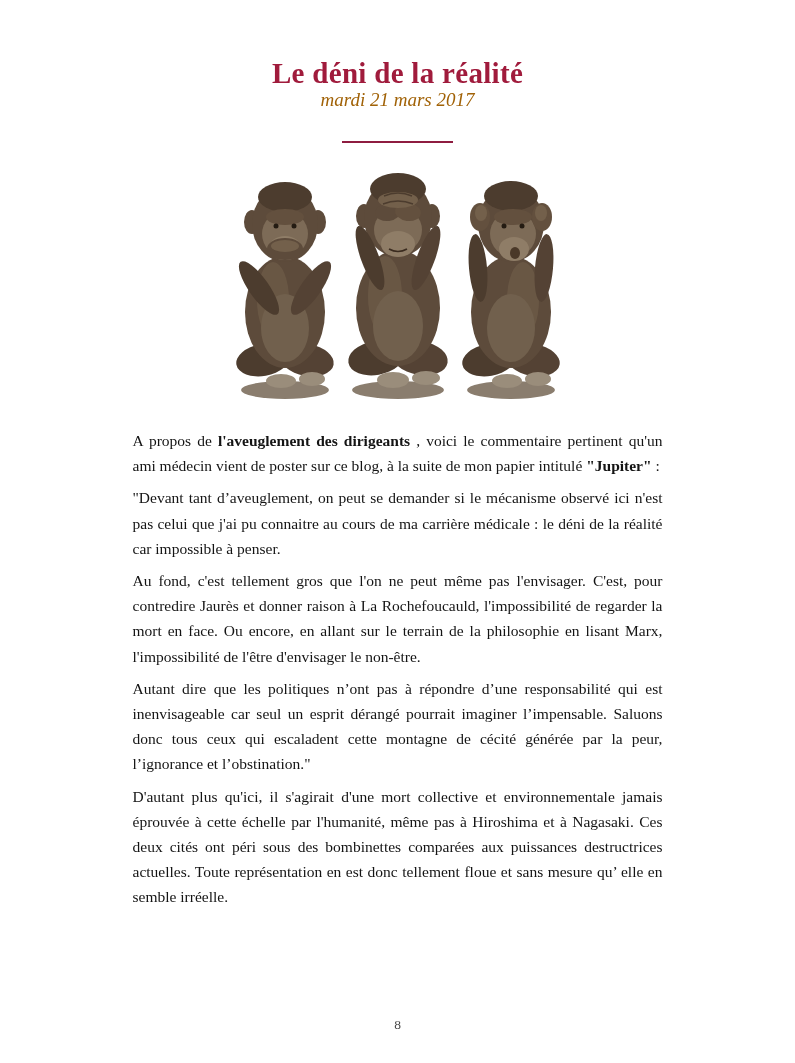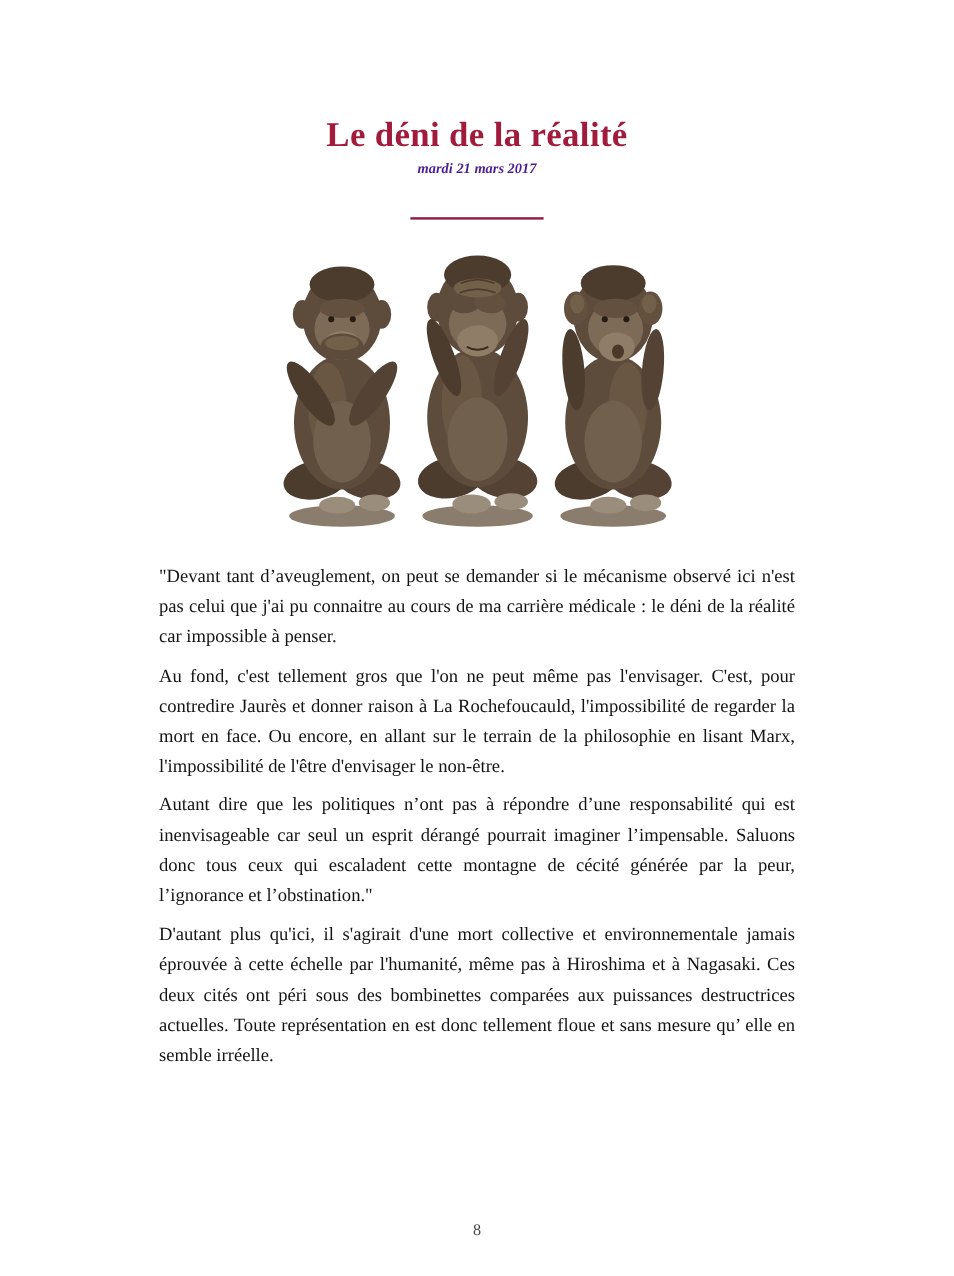--- a/index.html
+++ b/index.html
@@ -10,37 +10,36 @@
   .sheet {
     position: relative;
     width: 795px;
     height: 1063px;
     background: #ffffff;
     overflow: hidden;
     font-family: "Liberation Serif", serif;
   }
   .post-title {
     margin: 0;
-    padding-top: 96px;
+    padding-top: 56px;
     text-align: center;
     font-family: "Liberation Serif", serif;
     font-weight: bold;
     font-size: 29px;
     line-height: 34px;
     color: #a01b3c;
     letter-spacing: 0.3px;
   }
   .post-date {
     margin-top: 2px;
     text-align: center;
     font-style: italic;
-    font-size: 12px;
+    font-size: 19px;
     line-height: 16px;
-    color: #4c1d95;
-    font-weight: bold;
+    color: #a16207;
   }
   .divider {
     width: 111px;
     height: 2px;
     background: #8e1c40;
     margin: 33px auto 0 auto;
   }
   .figure {
     width: 350px;
     height: 252px;
@@ -152,20 +151,21 @@
         <ellipse cx="33" cy="118" rx="9" ry="34" fill="#544234" transform="rotate(5 33 118)"></ellipse>
         <ellipse cx="-31" cy="67" rx="10" ry="14" fill="#63503e"></ellipse>
         <ellipse cx="31" cy="67" rx="10" ry="14" fill="#63503e"></ellipse>
         <ellipse cx="-30" cy="63" rx="6" ry="8" fill="#73604b"></ellipse>
         <ellipse cx="30" cy="63" rx="6" ry="8" fill="#73604b"></ellipse>
       </g>
     </svg>
   </div>
 
   <div class="content">
+    <p><span>A propos de </span><span class="b">l'aveuglement des dirigeants</span><span> , voici le commentaire pertinent qu'un ami médecin vient de poster sur ce blog, à la suite de mon papier intitulé </span><span class="b">"Jupiter"</span><span> :</span></p>
     <p>"Devant tant d’aveuglement, on peut se demander si le mécanisme observé ici n'est pas celui que j'ai pu connaitre au cours de ma carrière médicale : le déni de la réalité car impossible à penser.</p>
     <p>Au fond, c'est tellement gros que l'on ne peut même pas l'envisager. C'est, pour contredire Jaurès et donner raison à La Rochefoucauld, l'impossibilité de regarder la mort en face. Ou encore, en allant sur le terrain de la philosophie en lisant Marx, l'impossibilité de l'être d'envisager le non-être.</p>
     <p>Autant dire que les politiques n’ont pas à répondre d’une responsabilité qui est inenvisageable car seul un esprit dérangé pourrait imaginer l’impensable. Saluons donc tous ceux qui escaladent cette montagne de cécité générée par la peur, l’ignorance et l’obstination."</p>
     <p>D'autant plus qu'ici, il s'agirait d'une mort collective et environnementale jamais éprouvée à cette échelle par l'humanité, même pas à Hiroshima et à Nagasaki. Ces deux cités ont péri sous des bombinettes comparées aux puissances destructrices actuelles. Toute représentation en est donc tellement floue et sans mesure qu’ elle en semble irréelle.</p>
   </div>
 
   <div class="page-number">8</div>
 
 </div>
 

